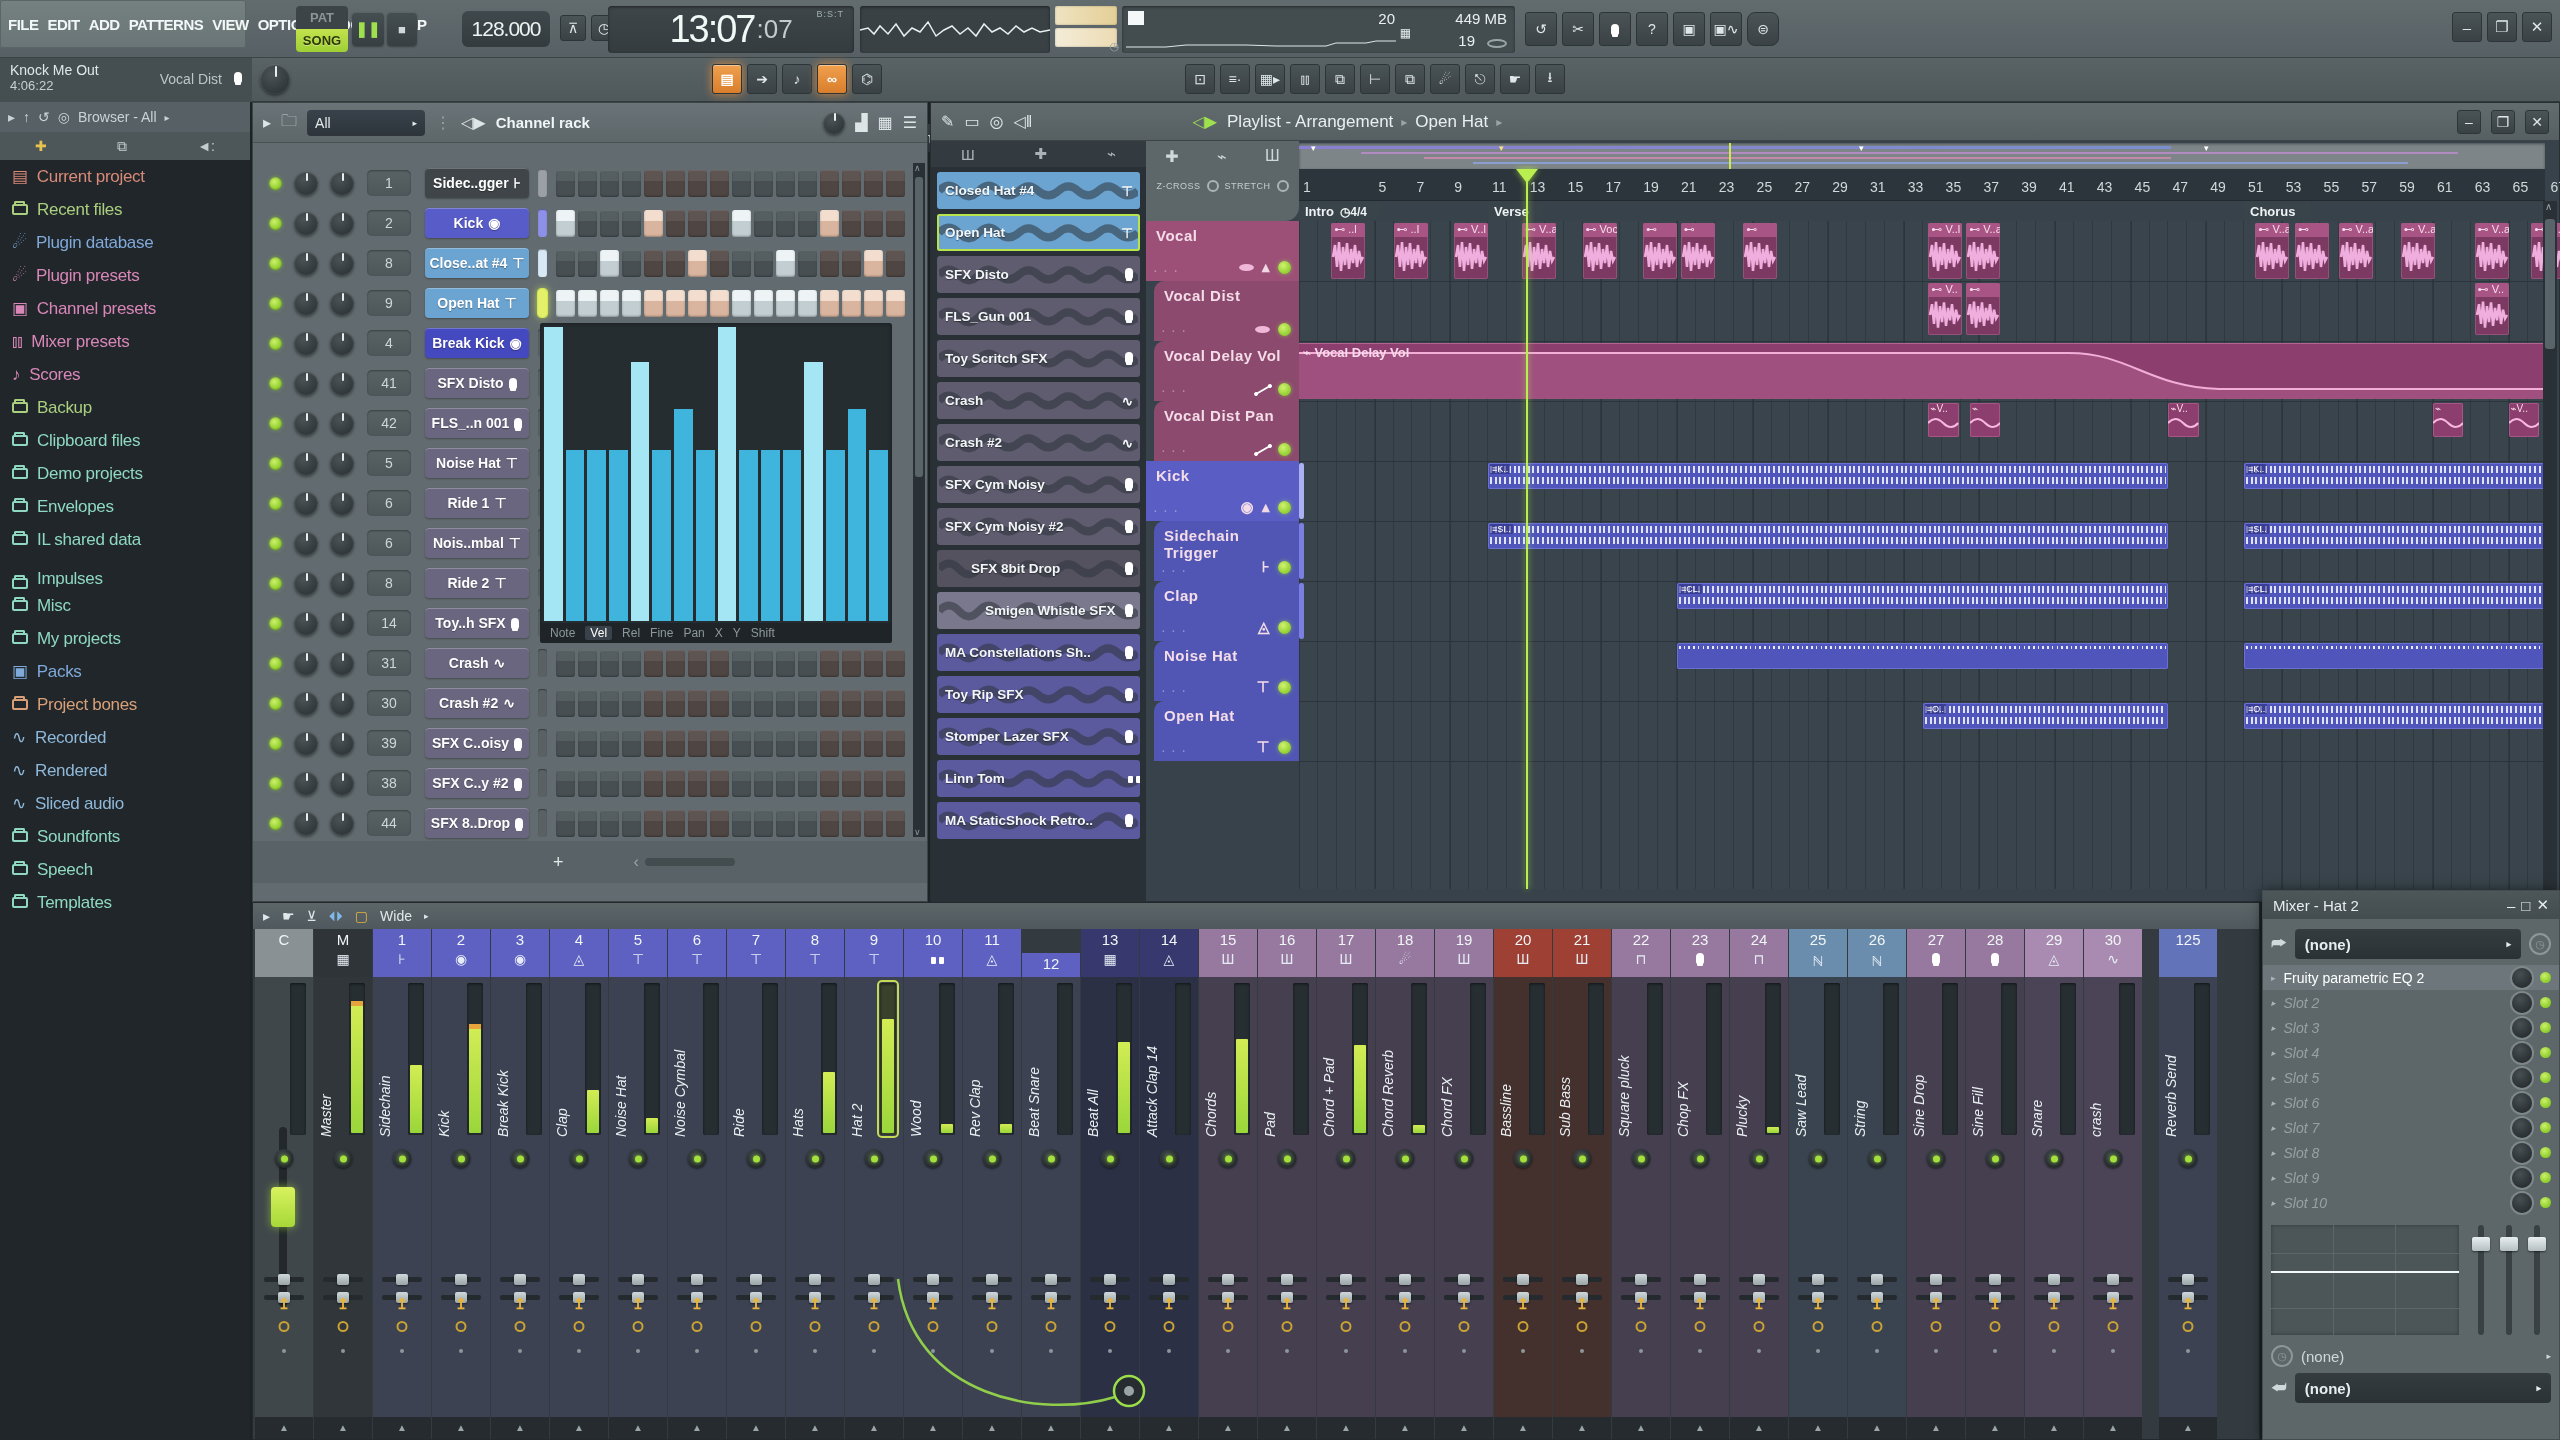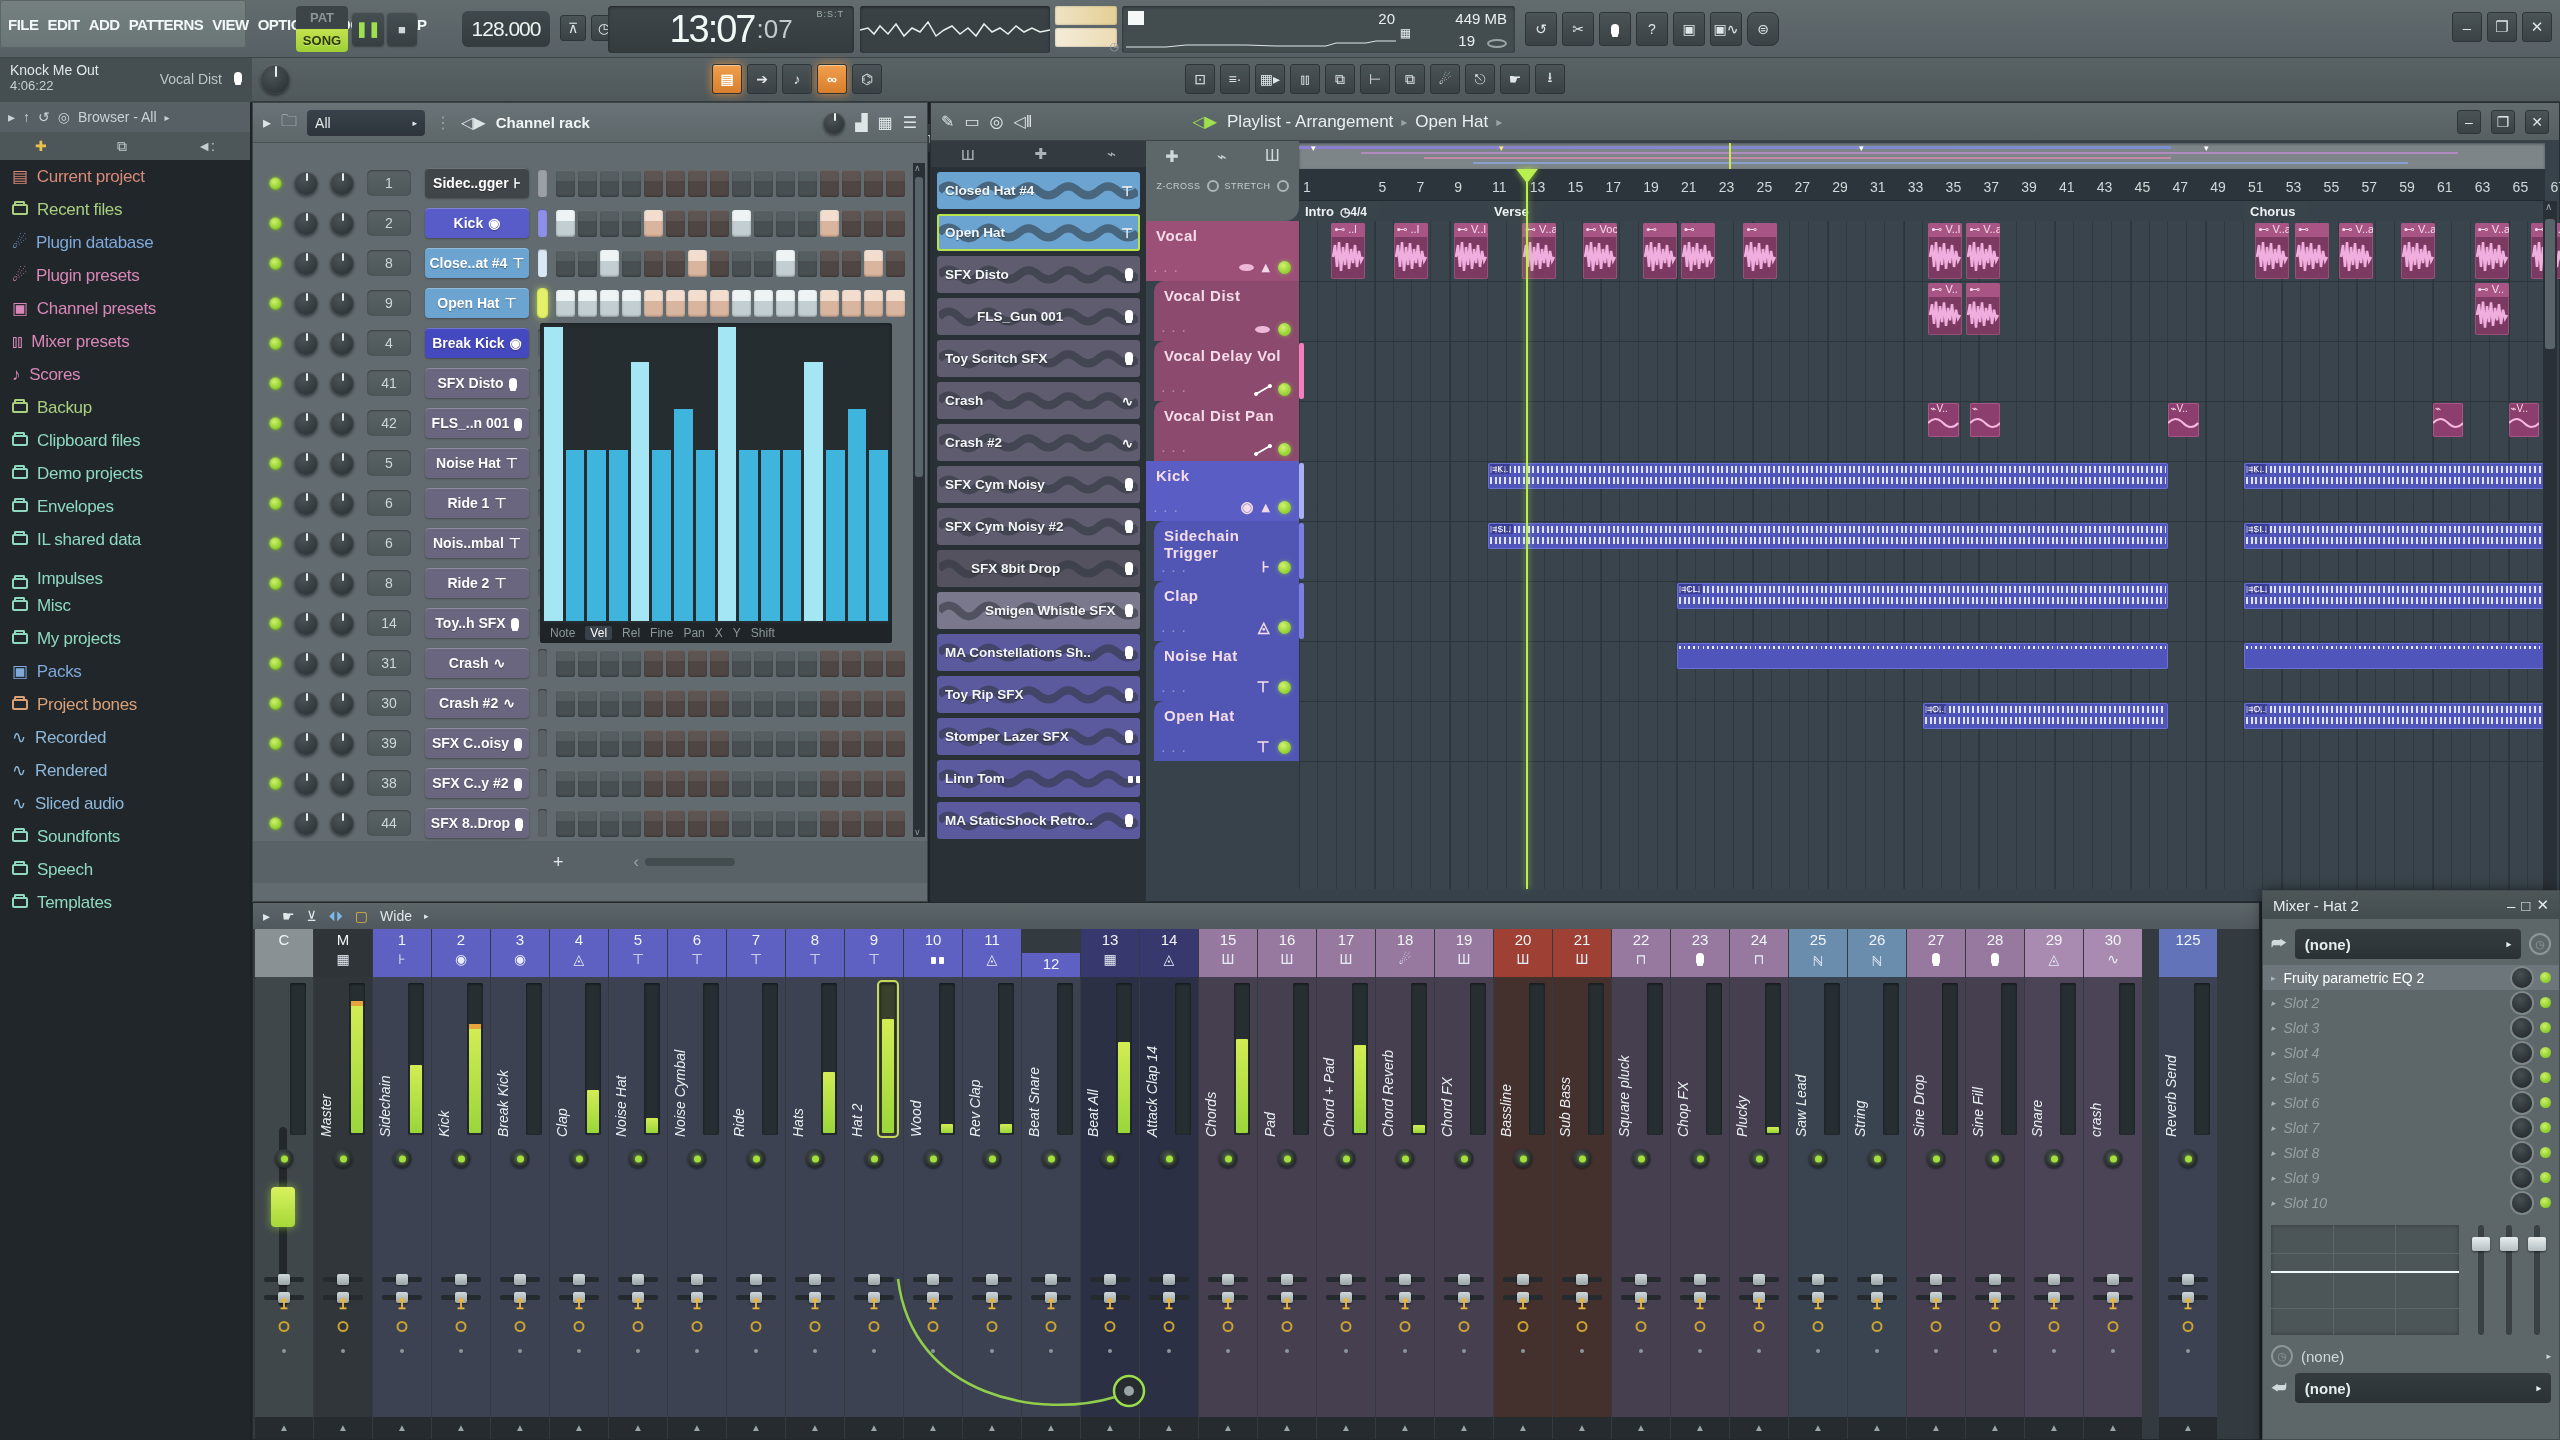--- a/index.html
+++ b/index.html
@@ -936,21 +936,21 @@
           <svg class="wv" viewBox="0 0 200 26" preserveAspectRatio="none">
             <path d="M0,13 Q10,2 20,13 T40,13 T60,13 Q70,22 80,13 T100,13 T120,13 T140,13 T160,13 T180,13 T200,13" fill="none" stroke="#2e333c" stroke-width="8"></path>
           </svg>
           <span style="position: relative;">SFX Disto</span>
           <span class="ric"><span class="ic-mic"></span></span>
         </div>
         <div class="pitem" style="background: rgb(94, 92, 110);">
           <svg class="wv" viewBox="0 0 200 26" preserveAspectRatio="none">
             <path d="M0,13 Q10,2 20,13 T40,13 T60,13 Q70,22 80,13 T100,13 T120,13 T140,13 T160,13 T180,13 T200,13" fill="none" stroke="#2e333c" stroke-width="8"></path>
           </svg>
-          <span style="position: relative; margin-left: 32px;">FLS_Gun 001</span>
+          <span style="position: relative;">FLS_Gun 001</span>
           <span class="ric"><span class="ic-mic"></span></span>
         </div>
         <div class="pitem" style="background: rgb(94, 92, 110);">
           <svg class="wv" viewBox="0 0 200 26" preserveAspectRatio="none">
             <path d="M0,13 Q10,2 20,13 T40,13 T60,13 Q70,22 80,13 T100,13 T120,13 T140,13 T160,13 T180,13 T200,13" fill="none" stroke="#2e333c" stroke-width="8"></path>
           </svg>
           <span style="position: relative;">Toy Scritch SFX</span>
           <span class="ric"><span class="ic-mic"></span></span>
         </div>
         <div class="pitem" style="background: rgb(94, 92, 110);">
@@ -1372,20 +1372,24 @@
         <div><svg width="100%" height="18" viewBox="0 0 30 18" preserveAspectRatio="none">
             <path d="M0,9 Q7,1 15,9 T30,9" fill="none" stroke="#f8b8e0" stroke-width="2"></path>
           </svg></div>
       </div>
       <div class="clip" style="left: 1209.6px; top: 182px; width: 30.24px; height: 34px; background: rgb(140, 63, 110); box-shadow: rgb(168, 85, 133) 0px 0px 0px 1px inset;">
         <div style="font-size: 10px; color: rgb(247, 220, 236); padding: 0px 2px;">⌁V..</div>
         <div><svg width="100%" height="18" viewBox="0 0 30 18" preserveAspectRatio="none">
             <path d="M0,9 Q7,1 15,9 T30,9" fill="none" stroke="#f8b8e0" stroke-width="2"></path>
           </svg></div>
       </div>
+      <div id="autostrip" style="left: 0px; top: 122px; width: 1246px; height: 56px;"><svg width="1246" height="56" viewBox="0 0 1246 56" preserveAspectRatio="none">
+          <path d="M0,10 L770,10 C830,10 850,44 920,46 L1246,46 L1246,56 L0,56 Z" fill="rgba(230,140,190,.22)"></path>
+          <path d="M0,10 L770,10 C830,10 850,44 920,46 L1246,46" fill="none" stroke="#f2aed6" stroke-width="2"></path>
+        </svg><span class="albl">⌁ Vocal Delay Vol</span></div>
       <div class="clip pblock" style="left: 189px; top: 242px; width: 680.4px; height: 26px;">
         <span class="plbl">≡K..</span>
       </div>
       <div class="clip pblock" style="left: 945px; top: 242px; width: 302.4px; height: 26px;">
         <span class="plbl">≡K..</span>
       </div>
       <div class="clip pblock" style="left: 189px; top: 302px; width: 680.4px; height: 26px;">
         <span class="plbl">≡SI..</span>
       </div>
       <div class="clip pblock" style="left: 945px; top: 302px; width: 302.4px; height: 26px;">

